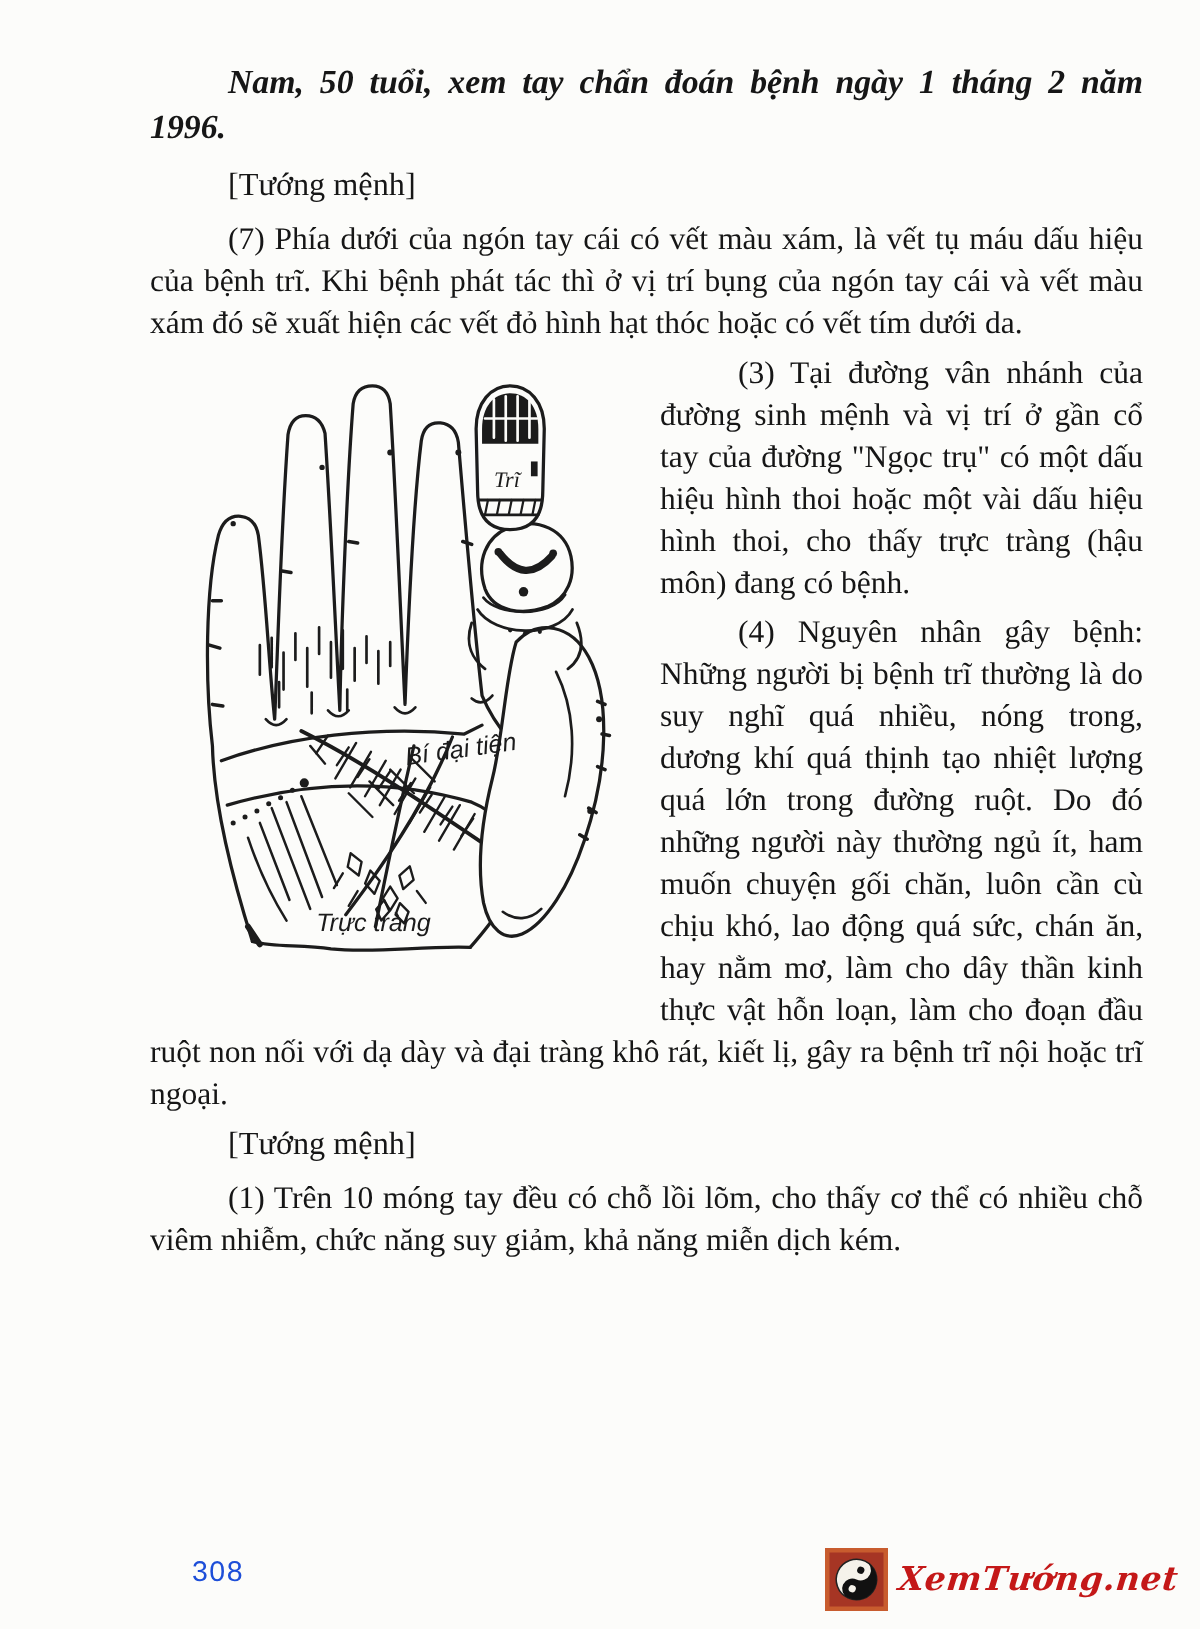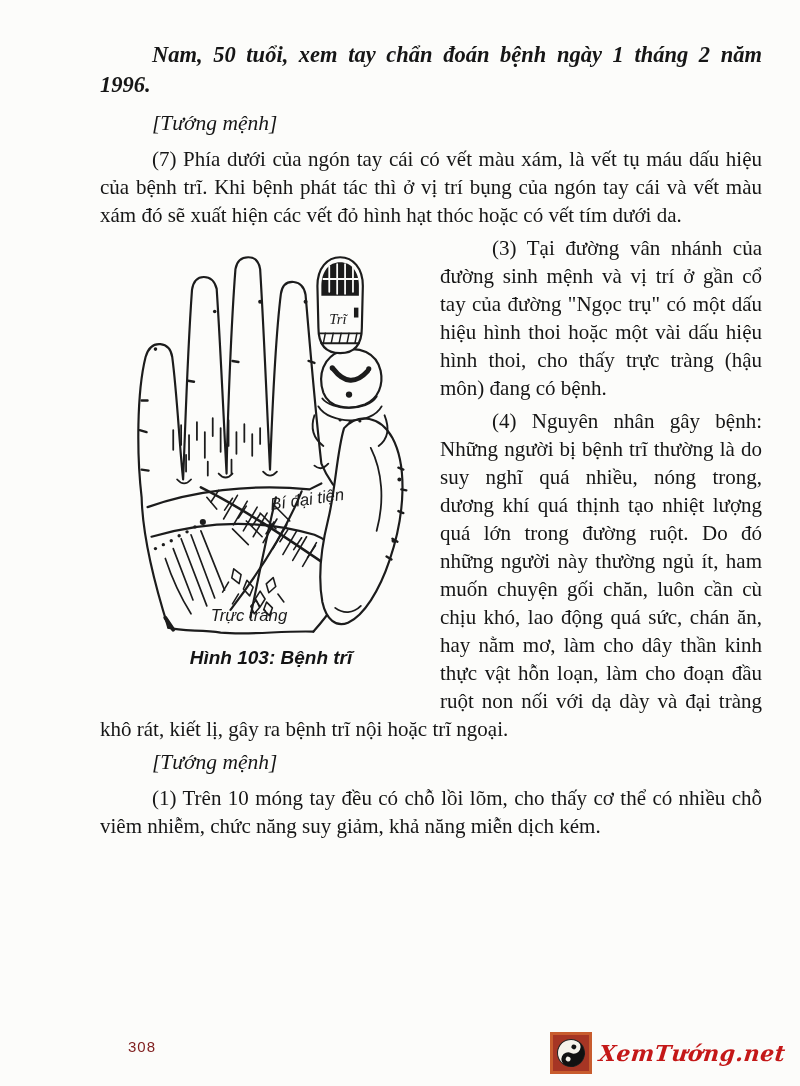--- a/index.html
+++ b/index.html
@@ -22,42 +22,41 @@
     text-indent:52px;
   }
   p.heading{
     font-weight:bold;font-style:italic;
     font-size:22.5px;line-height:30px;
     word-spacing:3px;
     margin:0 0 9px 0;
   }
   p.heading2{margin-top:8px;clear:both;}
   p.tuongmenh{
-    font-style:italic;
     font-size:21.5px;
     margin:0 0 8px 0;
   }
   .figure{
     float:left;
     width:318px;
     margin:6px 10px 30px 12px;
   }
   .figure svg.hand{display:block;}
   .figure .caption{
     text-align:center;
     font-family:"Liberation Sans", sans-serif;
     font-weight:bold;font-style:italic;
     font-size:19px;line-height:24px;
     margin-top:10px;
     color:#141414;
   }
   .page-number{
     position:absolute;left:128px;top:1038px;
     font-family:"Liberation Sans", sans-serif;
-    font-size:15px;color:#7f1d1d;
+    font-size:19px;color:#1d4ed8;
     letter-spacing:1px;
   }
   .watermark{
     position:absolute;right:14px;top:1032px;
     display:flex;align-items:center;gap:7px;
   }
   .watermark .wm-text{
     font-family:"DejaVu Serif", serif;
     font-style:italic;font-weight:bold;
     font-size:22px;
@@ -182,21 +181,20 @@
             <g stroke-width="1.5">
               <path d="M216 92 L214 102 M224 92 L222 102 M232 92 L230 102 M240 92 L238 102 M248 92 L246 102"></path>
             </g>
           </g>
         </g>
 
         <text x="220" y="83" font-family="Liberation Serif, serif" font-style="italic" font-size="15" fill="#1b1b1b">Trĩ</text>
         <text transform="translate(161 271) rotate(-8)" font-family="Liberation Sans, sans-serif" font-style="italic" font-size="17" fill="#1b1b1b">Bí đại tiện</text>
         <text x="100" y="383" font-family="Liberation Sans, sans-serif" font-style="italic" font-size="17" fill="#1b1b1b">Trực tràng</text>
       </svg>
-      <div class="caption">Hình 103: Bệnh trĩ</div>
     </div>
 
     <p>(3) Tại đường vân nhánh của đường sinh mệnh và vị trí ở gần cổ tay của đường "Ngọc trụ" có một dấu hiệu hình thoi hoặc một vài dấu hiệu hình thoi, cho thấy trực tràng (hậu môn) đang có bệnh.</p>
     <p>(4) Nguyên nhân gây bệnh: Những người bị bệnh trĩ thường là do suy nghĩ quá nhiều, nóng trong, dương khí quá thịnh tạo nhiệt lượng quá lớn trong đường ruột. Do đó những người này thường ngủ ít, ham muốn chuyện gối chăn, luôn cần cù chịu khó, lao động quá sức, chán ăn, hay nằm mơ, làm cho dây thần kinh thực vật hỗn loạn, làm cho đoạn đầu ruột non nối với dạ dày và đại tràng khô rát, kiết lị, gây ra bệnh trĩ nội hoặc trĩ ngoại.</p>
 
     <p class="tuongmenh">[Tướng mệnh]</p>
     <p>(1) Trên 10 móng tay đều có chỗ lồi lõm, cho thấy cơ thể có nhiều chỗ viêm nhiễm, chức năng suy giảm, khả năng miễn dịch kém.</p>
   </div>
 
   <div class="page-number">308</div>

